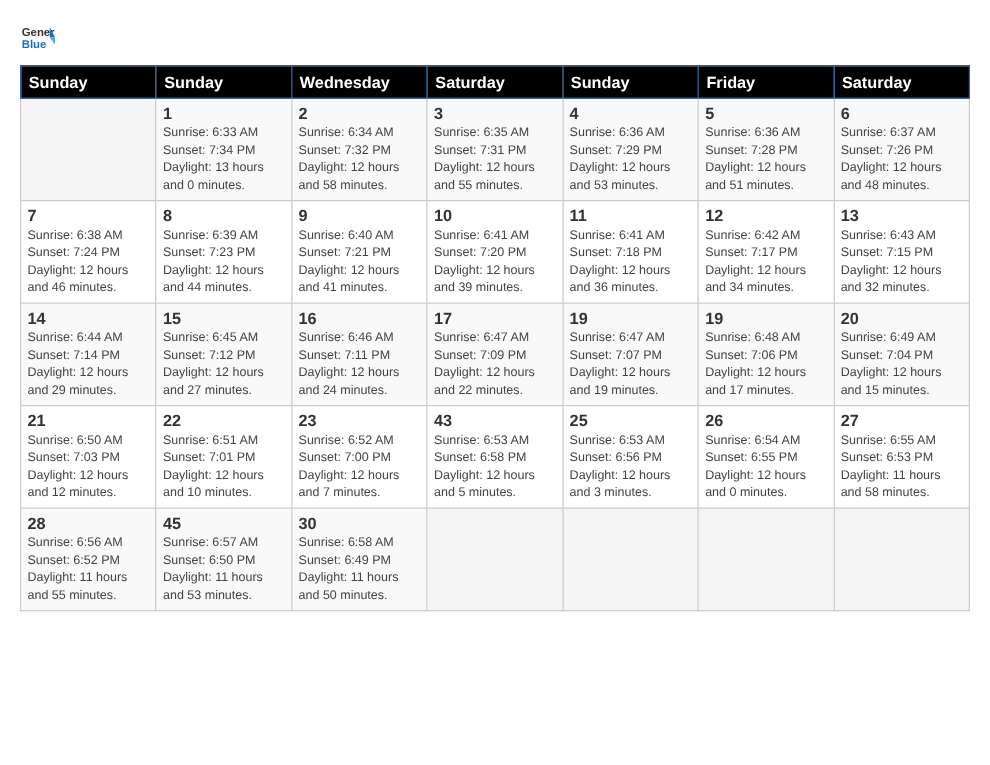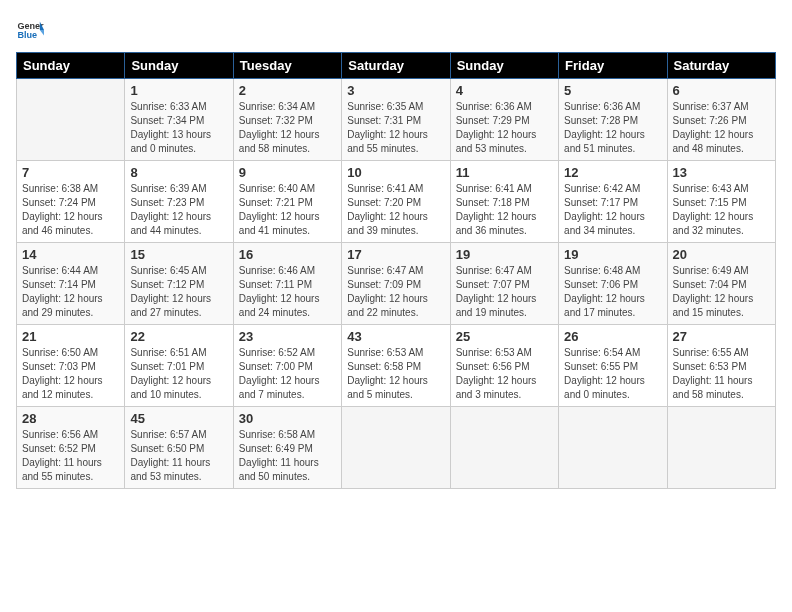--- a/index.html
+++ b/index.html
@@ -99,21 +99,21 @@
     <div class="month-title"></div>
     <div class="subtitle"></div>
   </div>
 </div>
 
 <table>
   <thead>
     <tr>
     <th>Sunday</th>
         <th>Sunday</th>
-        <th>Tuesday</th>
+        <th>Wednesday</th>
         <th>Saturday</th>
         <th>Sunday</th>
         <th>Friday</th>
         <th>Saturday</th>
       </tr>
   </thead>
   <tbody id="calendar-body">
   <tr>
         <td class="empty"></td>
         <td>

